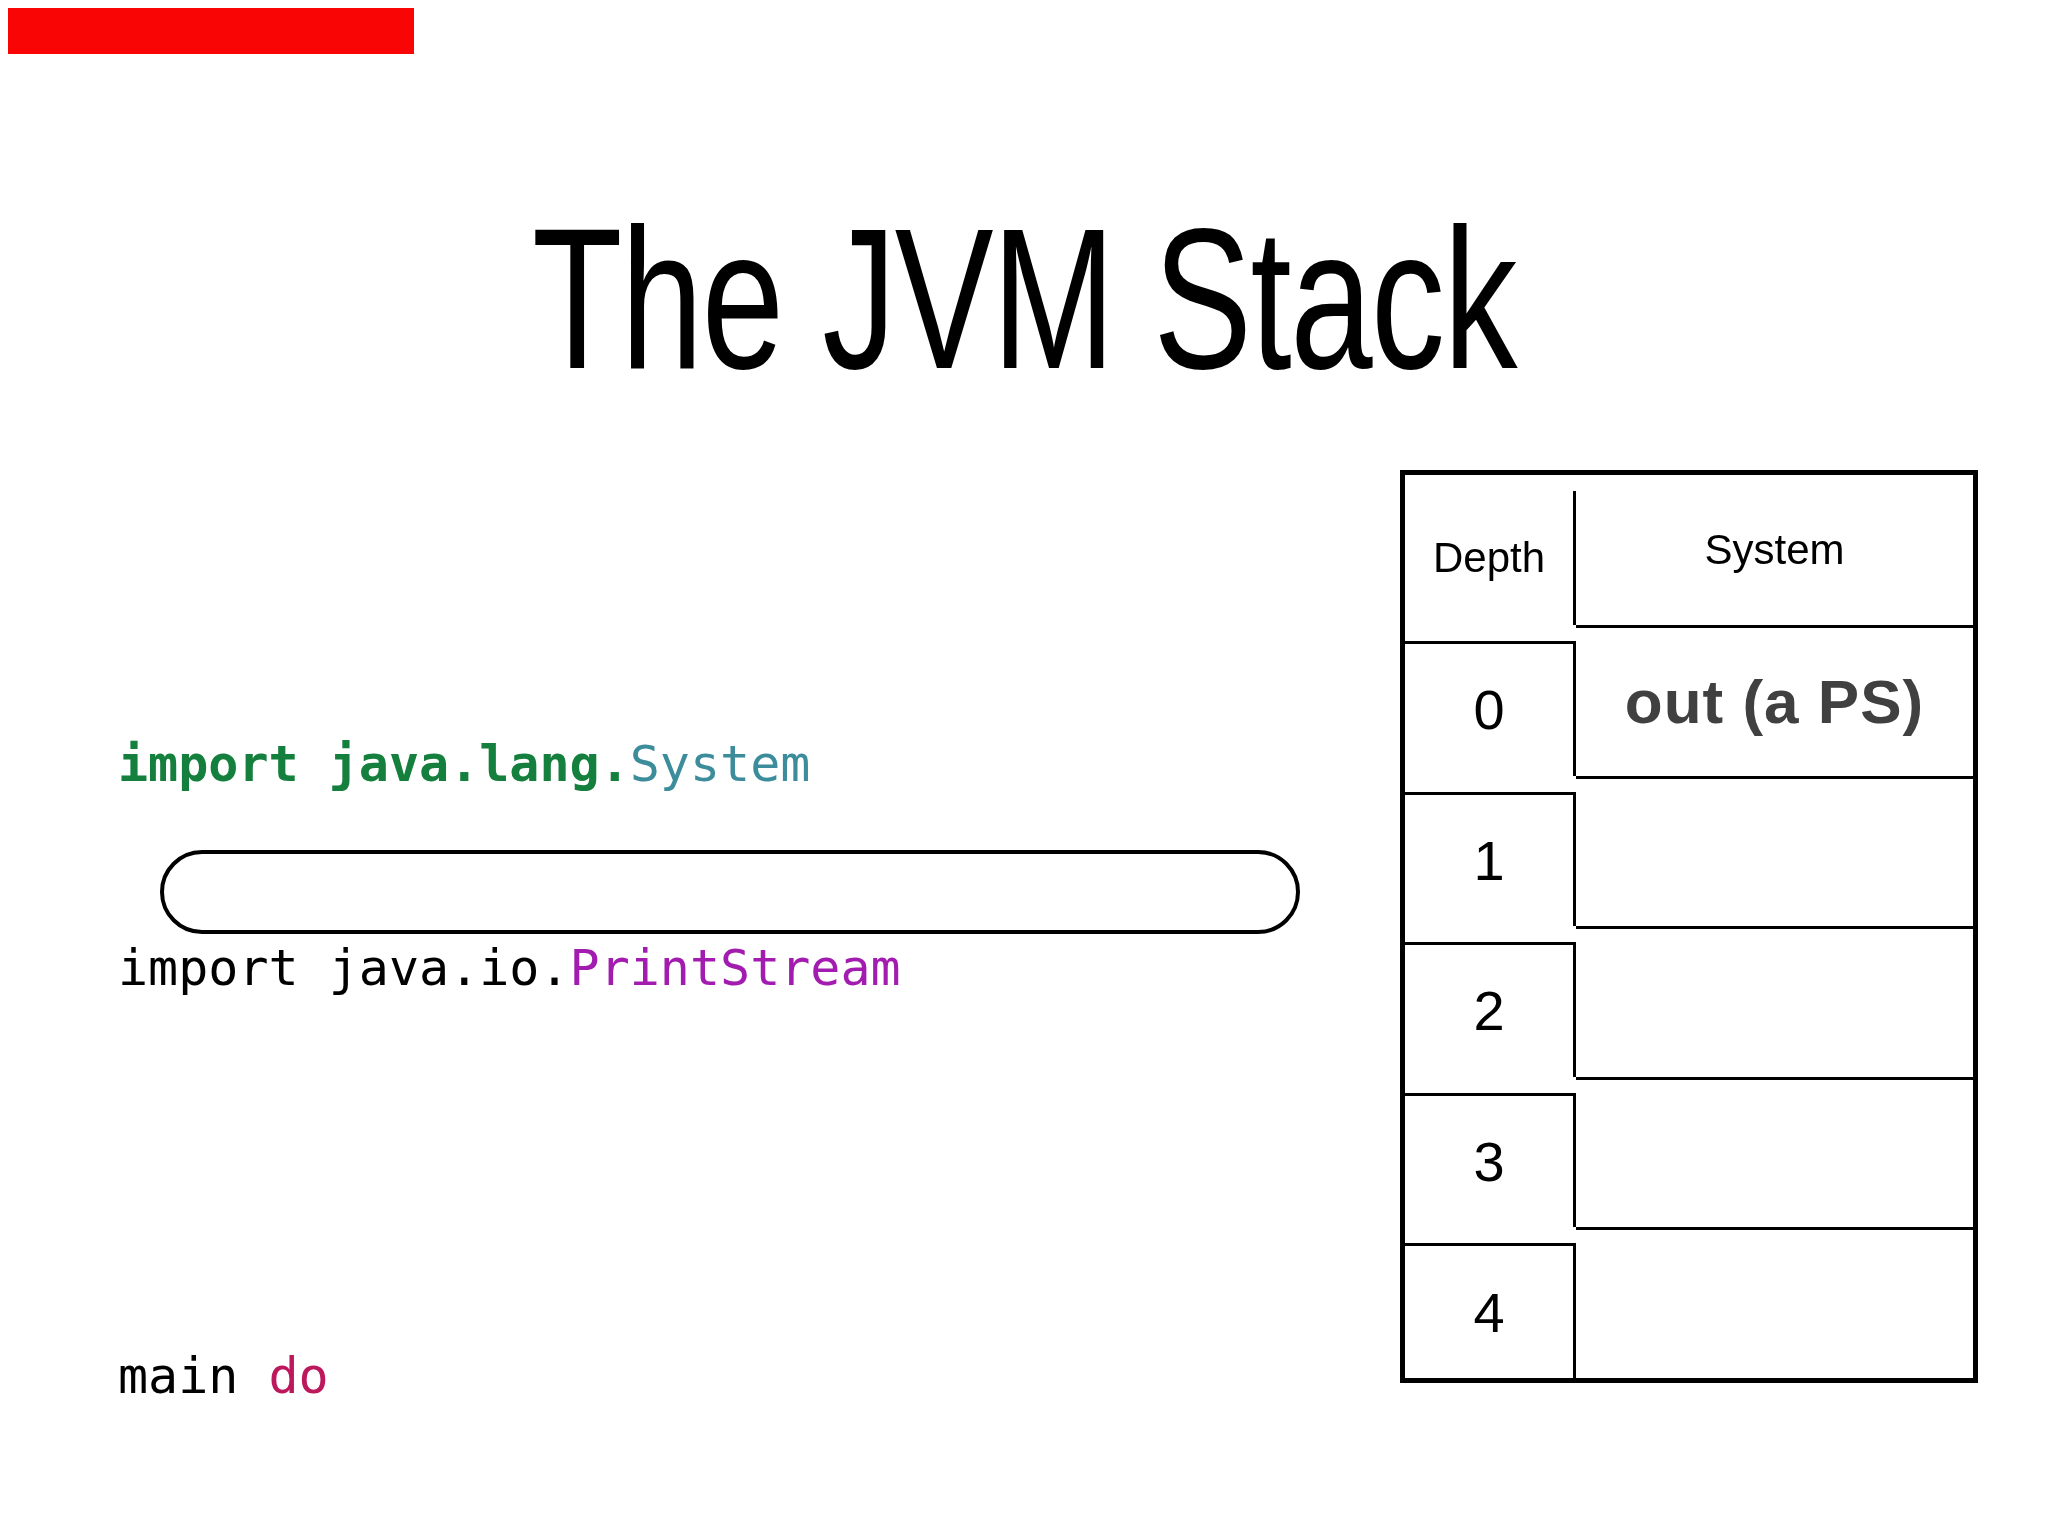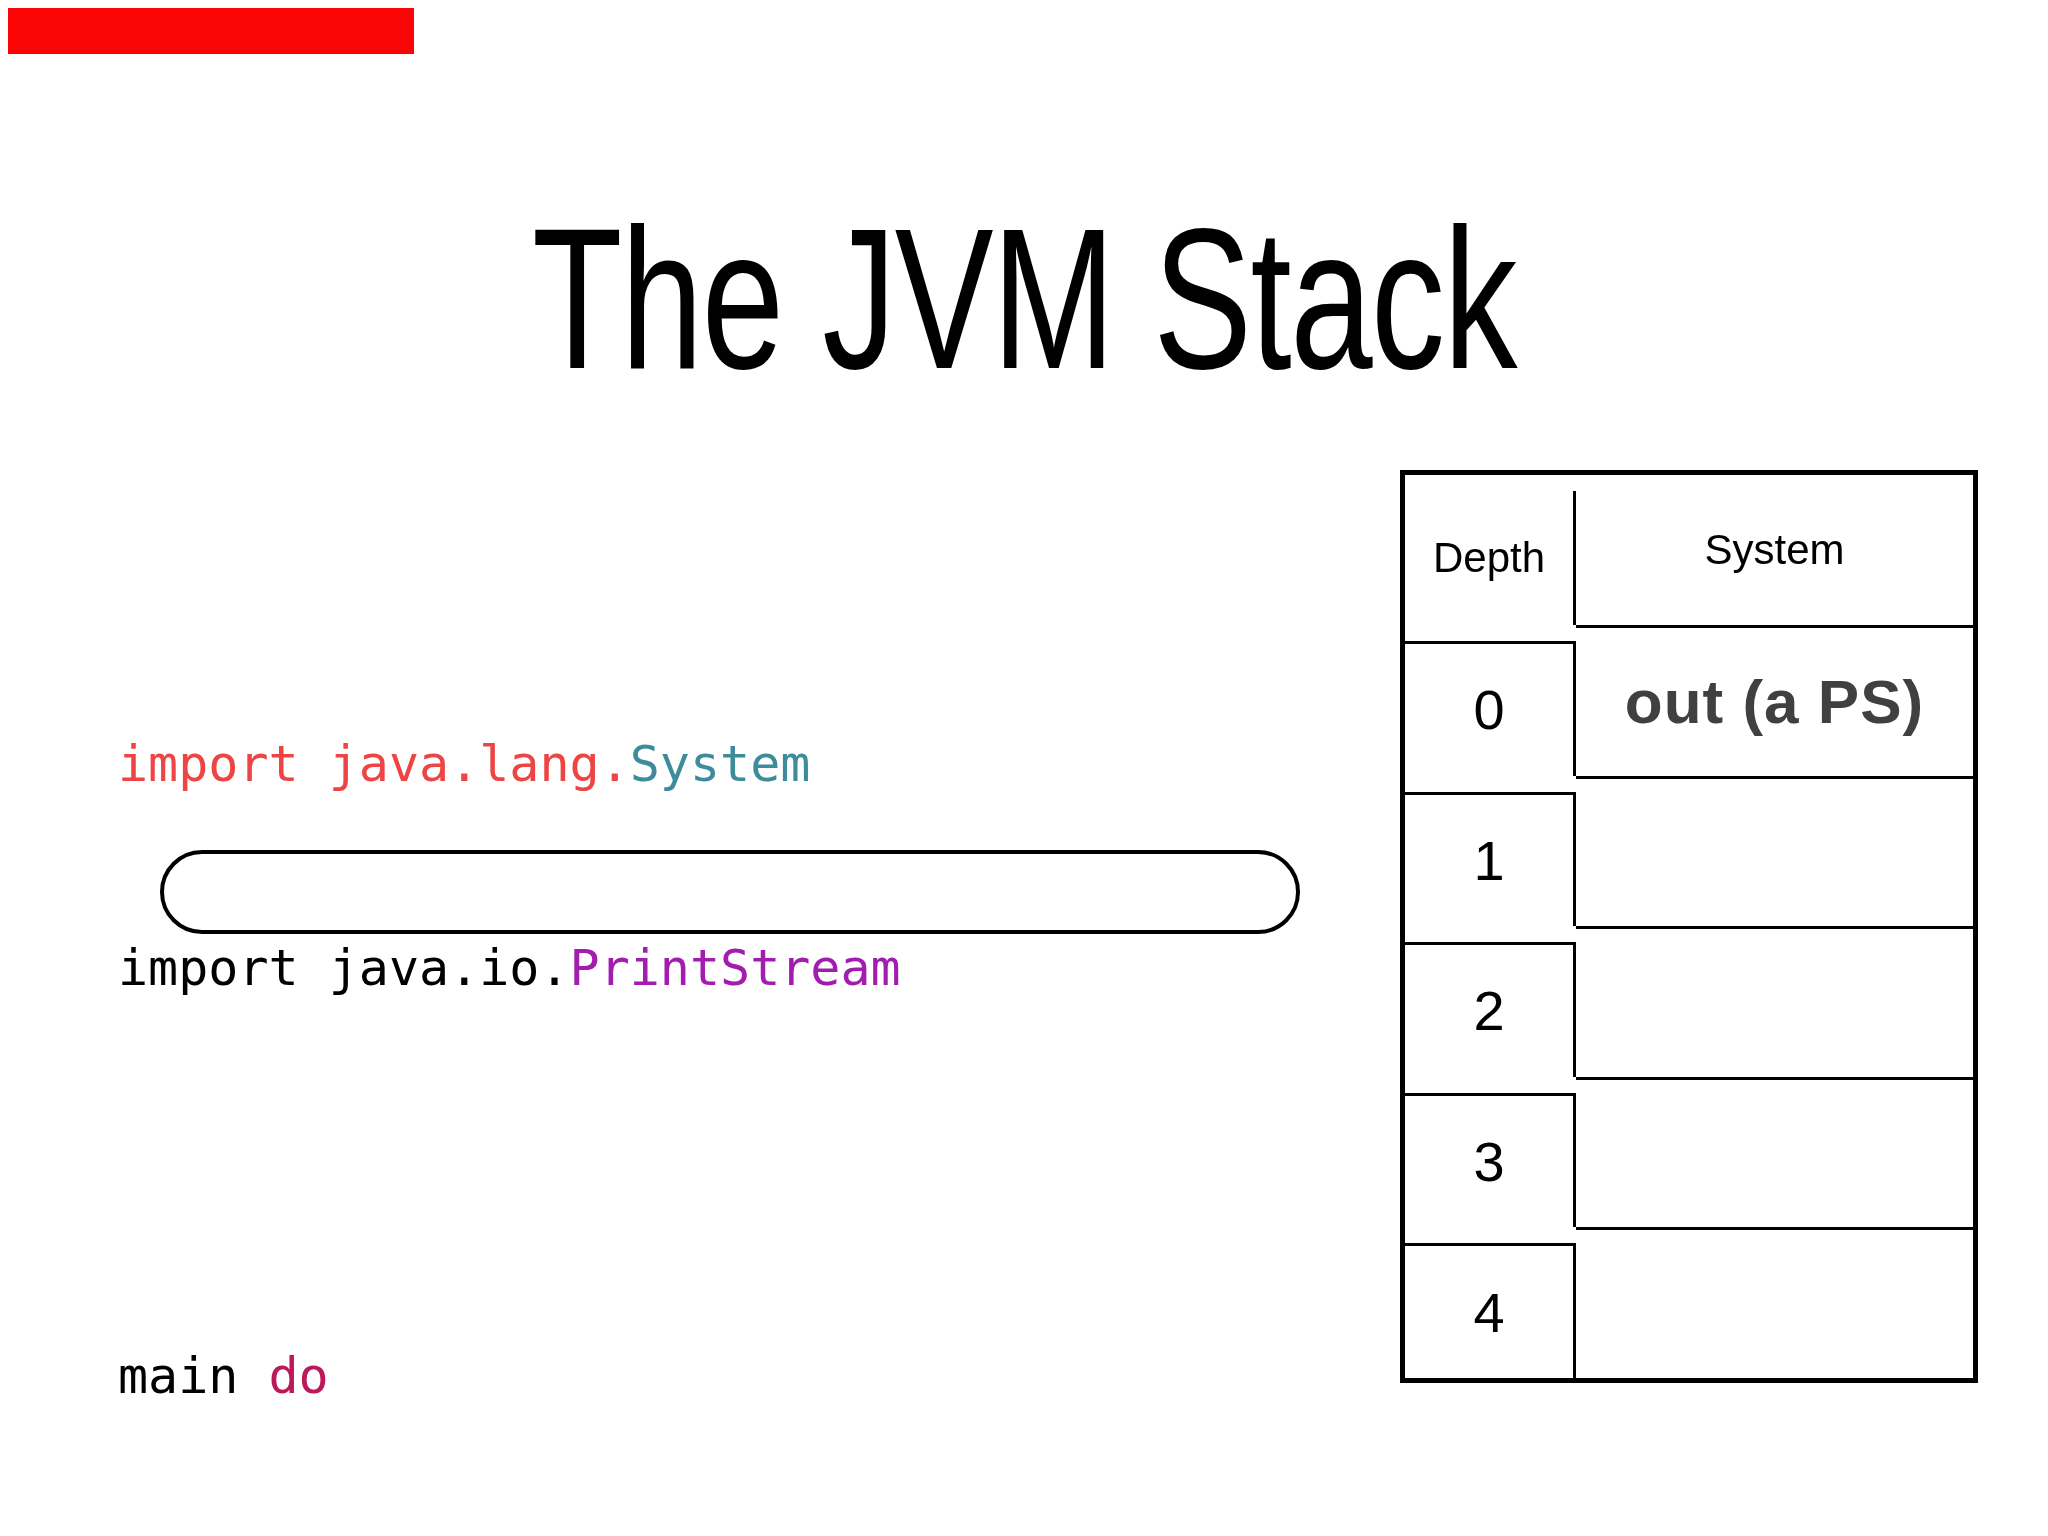--- a/index.html
+++ b/index.html
@@ -50,21 +50,21 @@
 </head>
 <body>
 
 <div class="slide">
 
   <div class="red-banner" style="background: rgb(249, 5, 5);"></div>
 
   <div class="slide-title">The JVM Stack</div>
 
   <div class="code-block">
-    <div class="code-line"><span style="color: #ef4444;">import java.lang.</span><span style="color: rgb(60, 140, 155);">System</span></div>
+    <div class="code-line"><span style="color: #15803d; font-weight: bold;">import java.lang.</span><span style="color: rgb(60, 140, 155);">System</span></div>
     <div class="code-line"><span style="color: rgb(0, 0, 0);">import java.io.</span><span style="color: #a21caf;">PrintStream</span></div>
     <div class="code-line"><span style="color: rgb(0, 0, 0);"> </span></div>
     <div class="code-line"><span style="color: rgb(0, 0, 0);">main </span><span style="color: #be185d;">do</span></div>
     
     
     
     
     
     
   </div>

